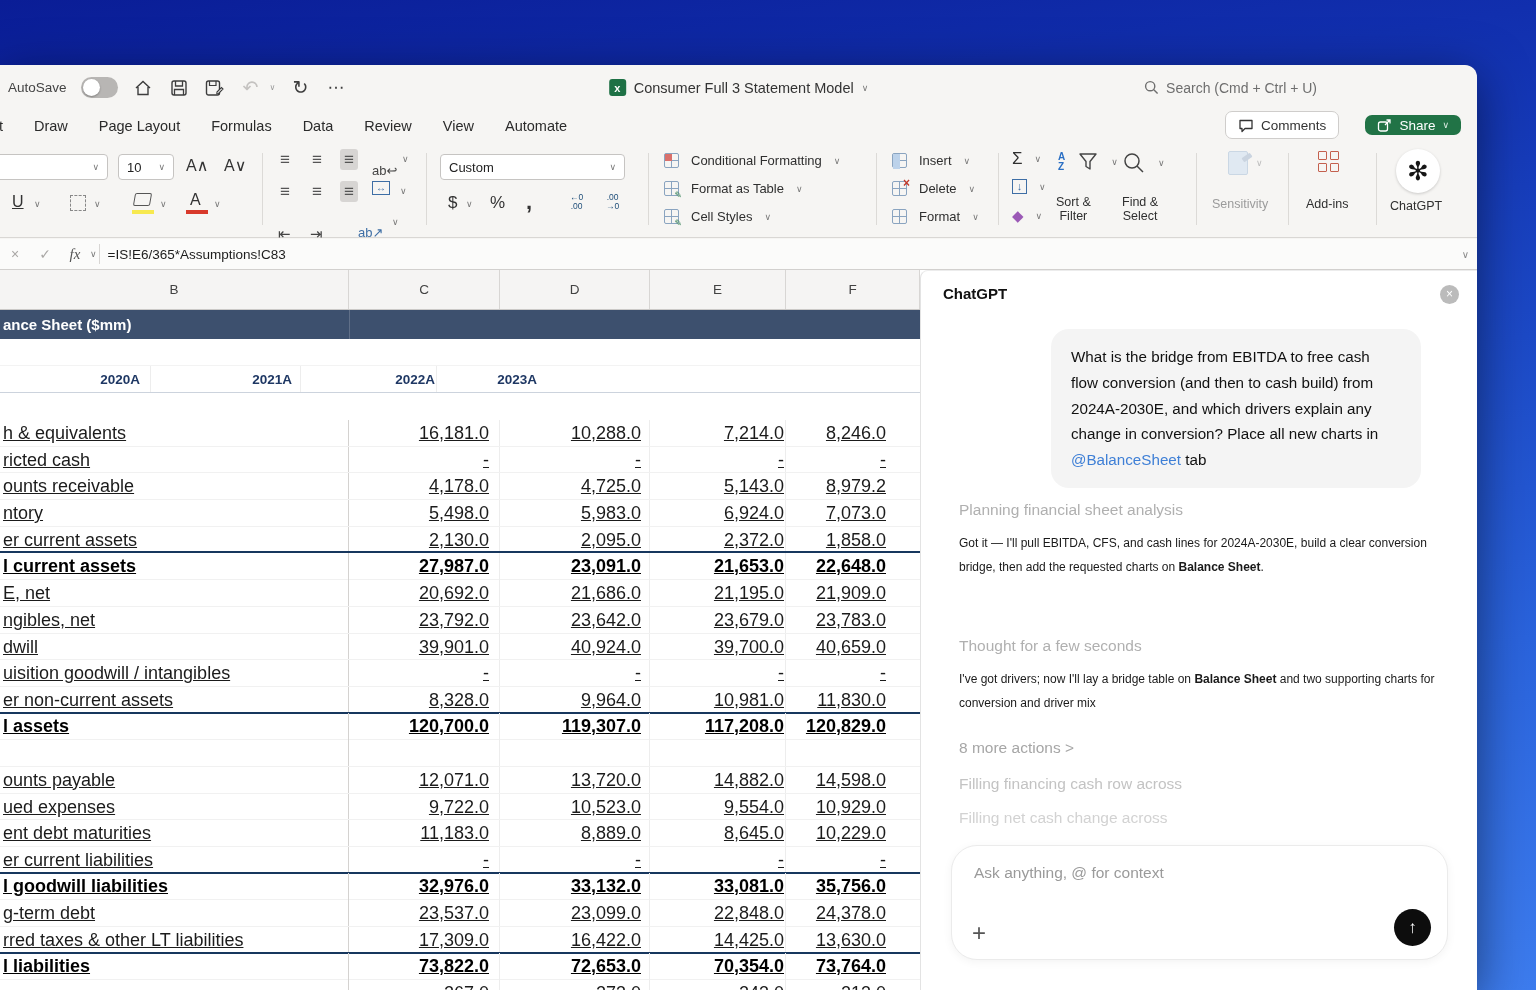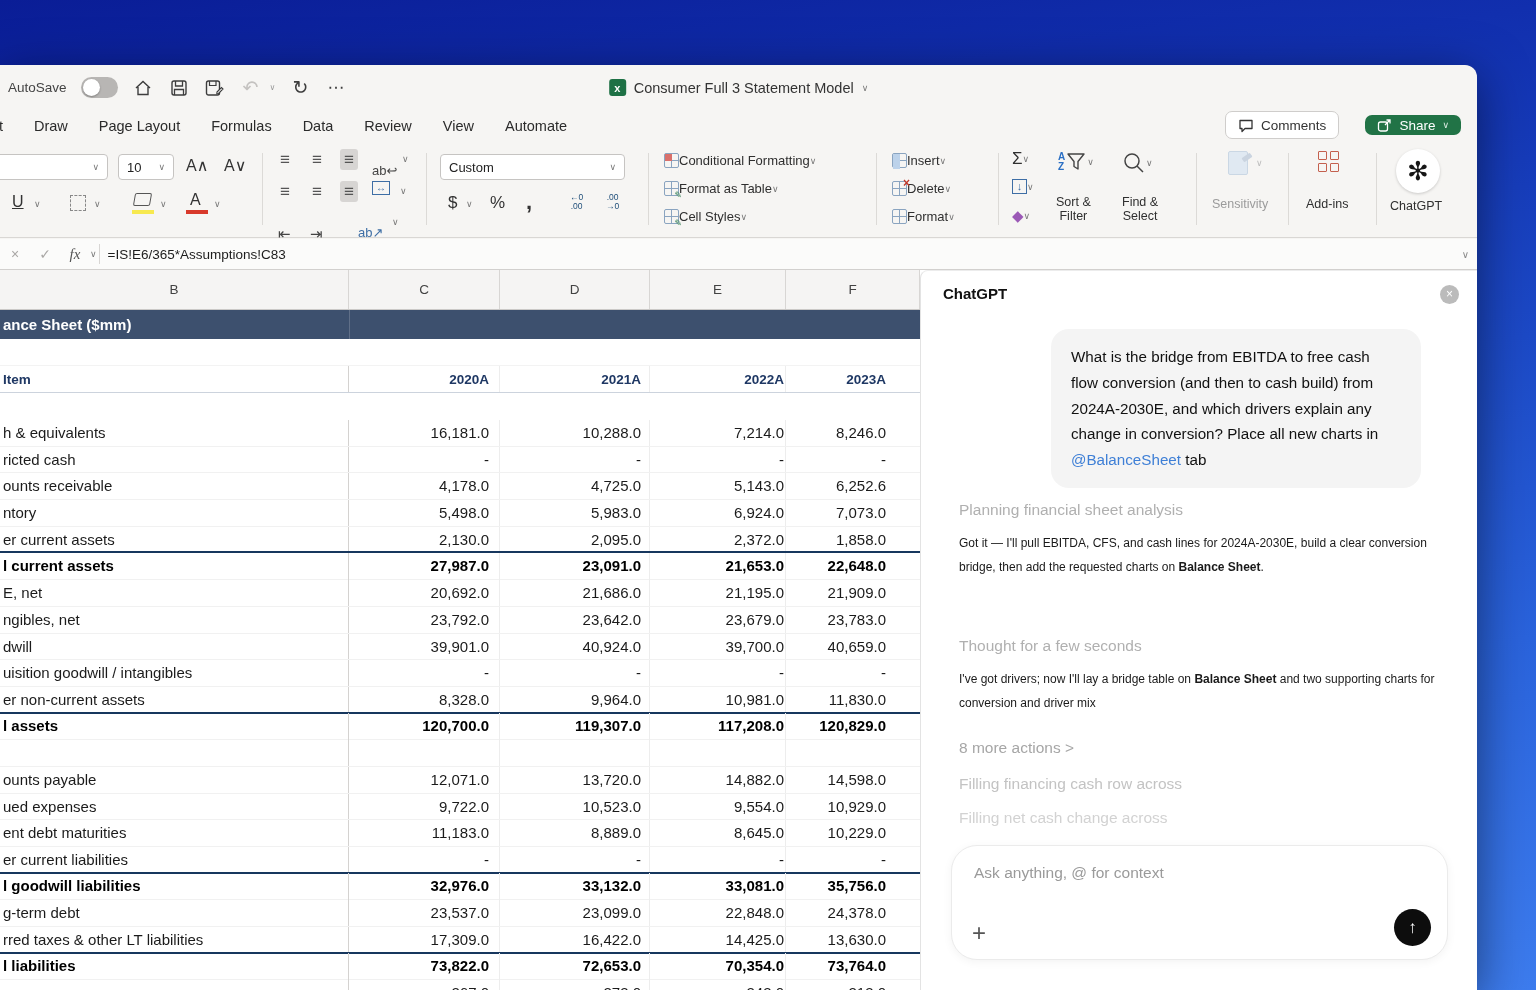--- a/index.html
+++ b/index.html
@@ -37,21 +37,21 @@
 
   
   .ribbon { position:absolute; left:0; top:76px; width:100%; height:97px; border-bottom:1px solid #d9d7d4; }
   .rsep { position:absolute; top:12px; width:1px; height:72px; background:#dcdad7; }
   .dd-box { background:#fff; border:1px solid #c6c4c2; border-radius:4px; height:26px; display:flex; align-items:center; padding:0 8px; font-size:13px; color:#222; justify-content:space-between; }
   .chev { font-size:9px; color:#777; }
   .ric { display:flex; align-items:center; gap:3px; color:#333; }
   .bars { font-size:17px; color:#555; line-height:1; padding:2px 4px; border-radius:3px; }
   .bars.active { background:#d7d5d3; }
   .small-ic { font-size:13px; color:#444;margin-top:12px; }
-  .stack-btn { position:absolute; display:flex; align-items:center; gap:0; font-size:13px; color:#2f2f2f; cursor:pointer; white-space:nowrap; }
+  .stack-btn { position:absolute; display:flex; align-items:center; gap:12px; font-size:13px; color:#2f2f2f; cursor:pointer; white-space:nowrap; }
   .grid-ic { width:15px; height:15px; border:1px solid #8aa4c0; border-radius:2px; position:relative; }
   .grid-ic::before { content:""; position:absolute; inset:0; background:
       linear-gradient(#8aa4c0,#8aa4c0) 50% 0/1px 100% no-repeat,
       linear-gradient(#8aa4c0,#8aa4c0) 0 50%/100% 1px no-repeat; }
   .cf-ic::after { content:""; position:absolute; left:0; top:0; width:7px; height:7px; background:#d9706b; }
   .tbl-ic::after { content:"✎"; position:absolute; right:-4px; bottom:-5px; font-size:9px; color:#2e7d4f; }
   .ins-ic::after { content:""; position:absolute; left:0; top:0; width:7px; height:15px; background:#bcd2ea; }
   .del-ic::after { content:"×"; position:absolute; right:-4px; top:-6px; color:#c0392b; font-size:12px; font-weight:bold; }
   .two-line { font-size:12.5px; color:#2f2f2f; text-align:center; line-height:14px; white-space:nowrap; }
   .addins-ic { width:22px; height:22px; display:grid; grid-template-columns:9px 9px; grid-template-rows:9px 9px; gap:3px; }
@@ -73,21 +73,21 @@
   
   .content { position:absolute; left:0; top:205px; width:100%; height:720px; background:#fff; }
 
   
   .sheet { position:absolute; left:0; top:0; width:920px; height:720px; overflow:hidden; background:#fff; }
   .colheads { height:40px; background:#f5f4f3; border-bottom:1px solid #cbc9c7; display:flex; }
   .colhead { border-right:1px solid #d8d6d4; display:flex; align-items:center; justify-content:center; font-size:13.5px; color:#424242; height:100%; }
   .band { height:29px; background:#3d506e; color:#fff; font-weight:bold; font-size:15px; line-height:29px; padding-left:3px; position:relative; }
   .band::after { content:""; position:absolute; left:349px; top:0; width:1px; height:100%; background:rgba(255,255,255,.18); }
   .blankrow { height:27px; border-bottom:1px solid #f3f3f3; }
-  .srow { height:26.7px; display:flex; font-size:15px; color:#1b1b1b; border-bottom:1px solid #f1f1f1; }
+  .srow { height:26.7px; display:flex; font-size:18px; color:#1b1b1b; border-bottom:1px solid #f1f1f1;text-decoration:underline; }
   .srow.navy-b { border-bottom:2px solid #17375e; }
   .srow.bold { font-weight:bold; color:#000;align-items:center; }
   .lcell { width:349px; padding-left:3px; line-height:26.7px; border-right:1px solid #d4d2d0; overflow:hidden; white-space:nowrap; }
   .vcell { text-align:right; line-height:26.7px; border-right:1px solid #ededed; }
   .vc0 { width:151px; padding-right:10px; }
   .vc1 { width:150px; padding-right:8px; }
   .vc2 { width:136px; padding-right:1px; }
   .vc3 { width:134px; padding-right:34px; border-right:none; }
   .itemrow { height:27px; display:flex; font-weight:bold; color:#1f3864; font-size:13.5px; border-bottom:1px solid #ccd3dd; }
   .itemrow .lcell { line-height:27px; border-right:1px solid #d4d2d0; }
@@ -142,20 +142,27 @@
       <span class="qicon glyph-undo">↶</span>
       <span class="mini-chev">∨</span>
       <span class="qicon glyph-redo">↻</span>
       <span class="qicon glyph-more">⋯</span>
     </div>
     <div class="doc-title-wrap">
       <span class="excel-icon">x</span>
       <span class="doc-title">Consumer Full 3 Statement Model</span>
       <span class="chev">∨</span>
     </div>
+    <div class="search-wrap">
+      <svg width="15" height="15" viewBox="0 0 15 15">
+          <circle cx="6.2" cy="6.2" r="4.6" fill="none" stroke="#6e6e6e" stroke-width="1.4"></circle>
+          <path d="M9.8 9.8 L13.6 13.6" stroke="#6e6e6e" stroke-width="1.4"></path>
+        </svg>
+      <span>Search (Cmd + Ctrl + U)</span>
+    </div>
   </div>
 
   <div class="tabrow">
     <div class="tabs">
         <span class="rtab">ert</span>
         <span class="rtab">Draw</span>
         <span class="rtab">Page Layout</span>
         <span class="rtab">Formulas</span>
         <span class="rtab">Data</span>
         <span class="rtab">Review</span>
@@ -344,21 +351,20 @@
       <div class="colheads">
           <span class="colhead" style="width: 349px;">B</span>
           <span class="colhead" style="width: 151px;">C</span>
           <span class="colhead" style="width: 150px;">D</span>
           <span class="colhead" style="width: 136px;">E</span>
           <span class="colhead" style="width: 134px;">F</span>
         </div>
       <div class="band">ance Sheet ($mm)</div>
       <div class="blankrow"></div>
       <div class="itemrow">
-        <span class="lcell">Item</span>
       <span class="vcell vc0">2020A</span>
           <span class="vcell vc1">2021A</span>
           <span class="vcell vc2">2022A</span>
           <span class="vcell vc3">2023A</span>
         </div>
       <div class="blankrow" style="border-bottom:none;"></div>
       <div id="rows">
           <div class="srow">
             <span class="lcell">h &amp; equivalents</span>
             <span class="vcell vc0">16,181.0</span>
@@ -371,21 +377,21 @@
             <span class="vcell vc0">-</span>
             <span class="vcell vc1">-</span>
             <span class="vcell vc2">-</span>
             <span class="vcell vc3">-</span>
           </div>
           <div class="srow">
             <span class="lcell">ounts receivable</span>
             <span class="vcell vc0">4,178.0</span>
             <span class="vcell vc1">4,725.0</span>
             <span class="vcell vc2">5,143.0</span>
-            <span class="vcell vc3">6,252.6</span>
+            <span class="vcell vc3">8,979.2</span>
           </div>
           <div class="srow">
             <span class="lcell">ntory</span>
             <span class="vcell vc0">5,498.0</span>
             <span class="vcell vc1">5,983.0</span>
             <span class="vcell vc2">6,924.0</span>
             <span class="vcell vc3">7,073.0</span>
           </div>
           <div class="srow navy-b">
             <span class="lcell">er current assets</span>

